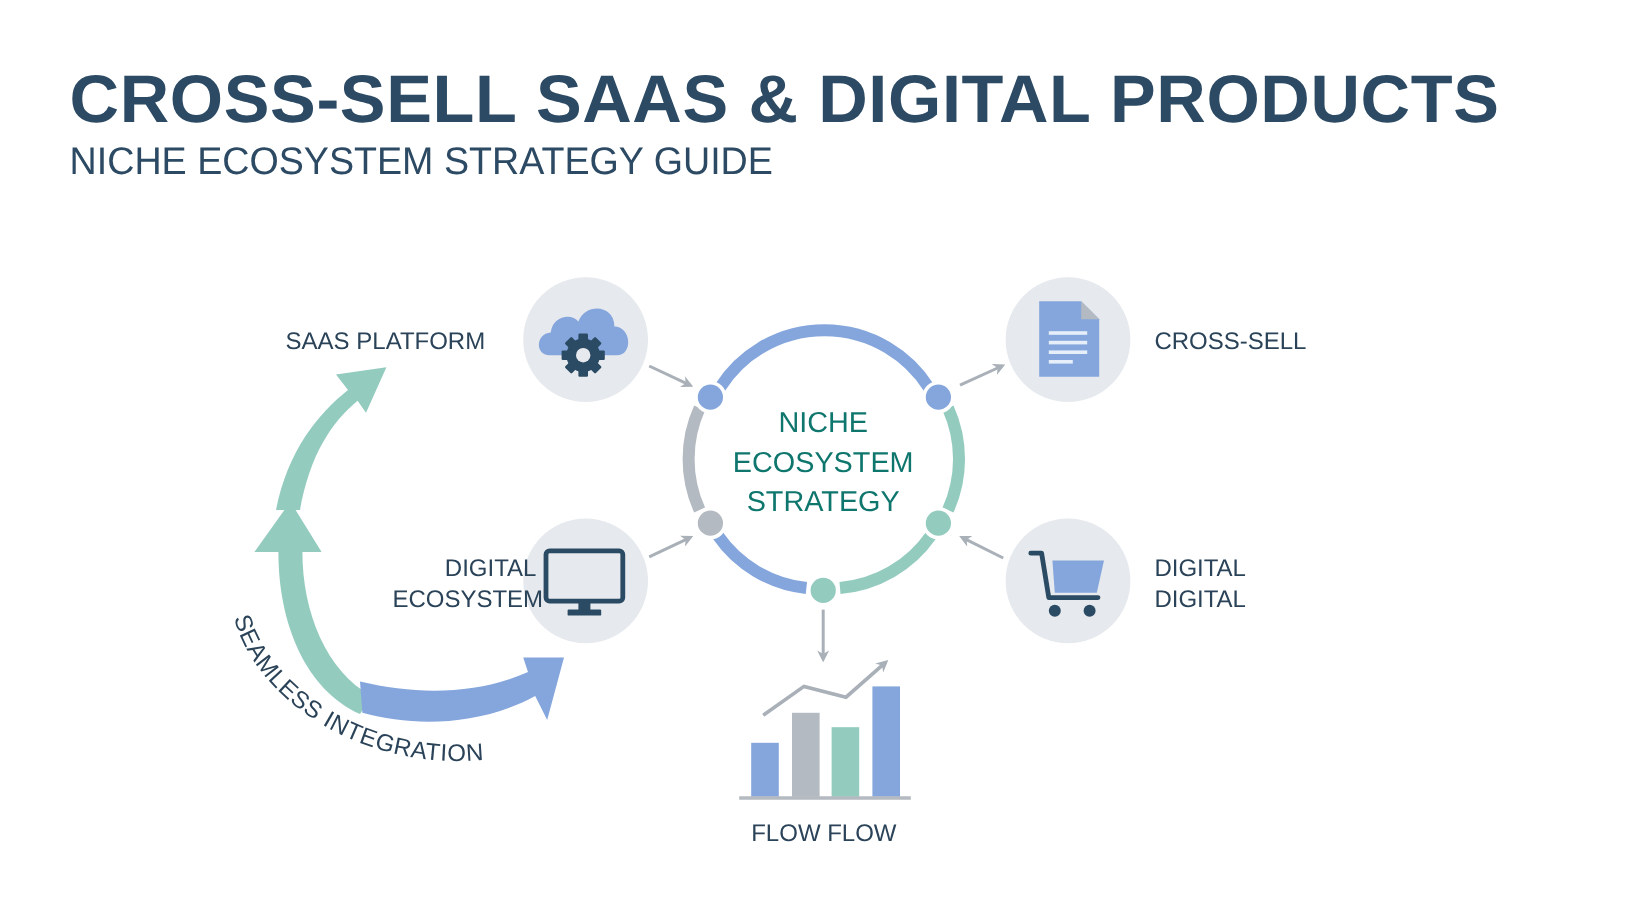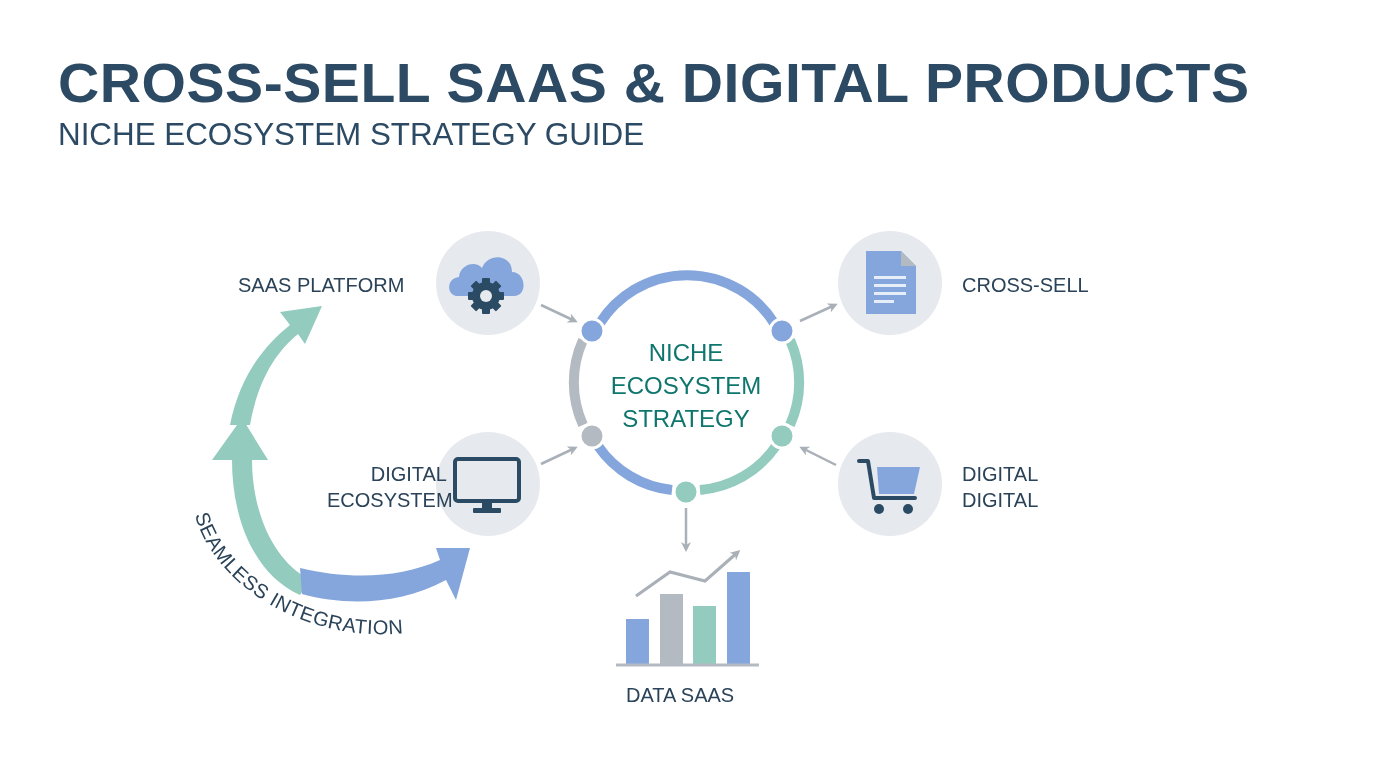--- a/index.html
+++ b/index.html
@@ -149,13 +149,13 @@
   <div>DIGITAL</div>
   <div>DIGITAL</div>
 </div>
 
 <div class="hub-text">
   <div>NICHE</div>
   <div>ECOSYSTEM</div>
   <div>STRATEGY</div>
 </div>
 
-<div class="label" style="left:626px; top:682px;">DATA SAAS</div>
+<div class="label" style="left:626px; top:682px;">FLOW FLOW</div>
 
 </body></html>

